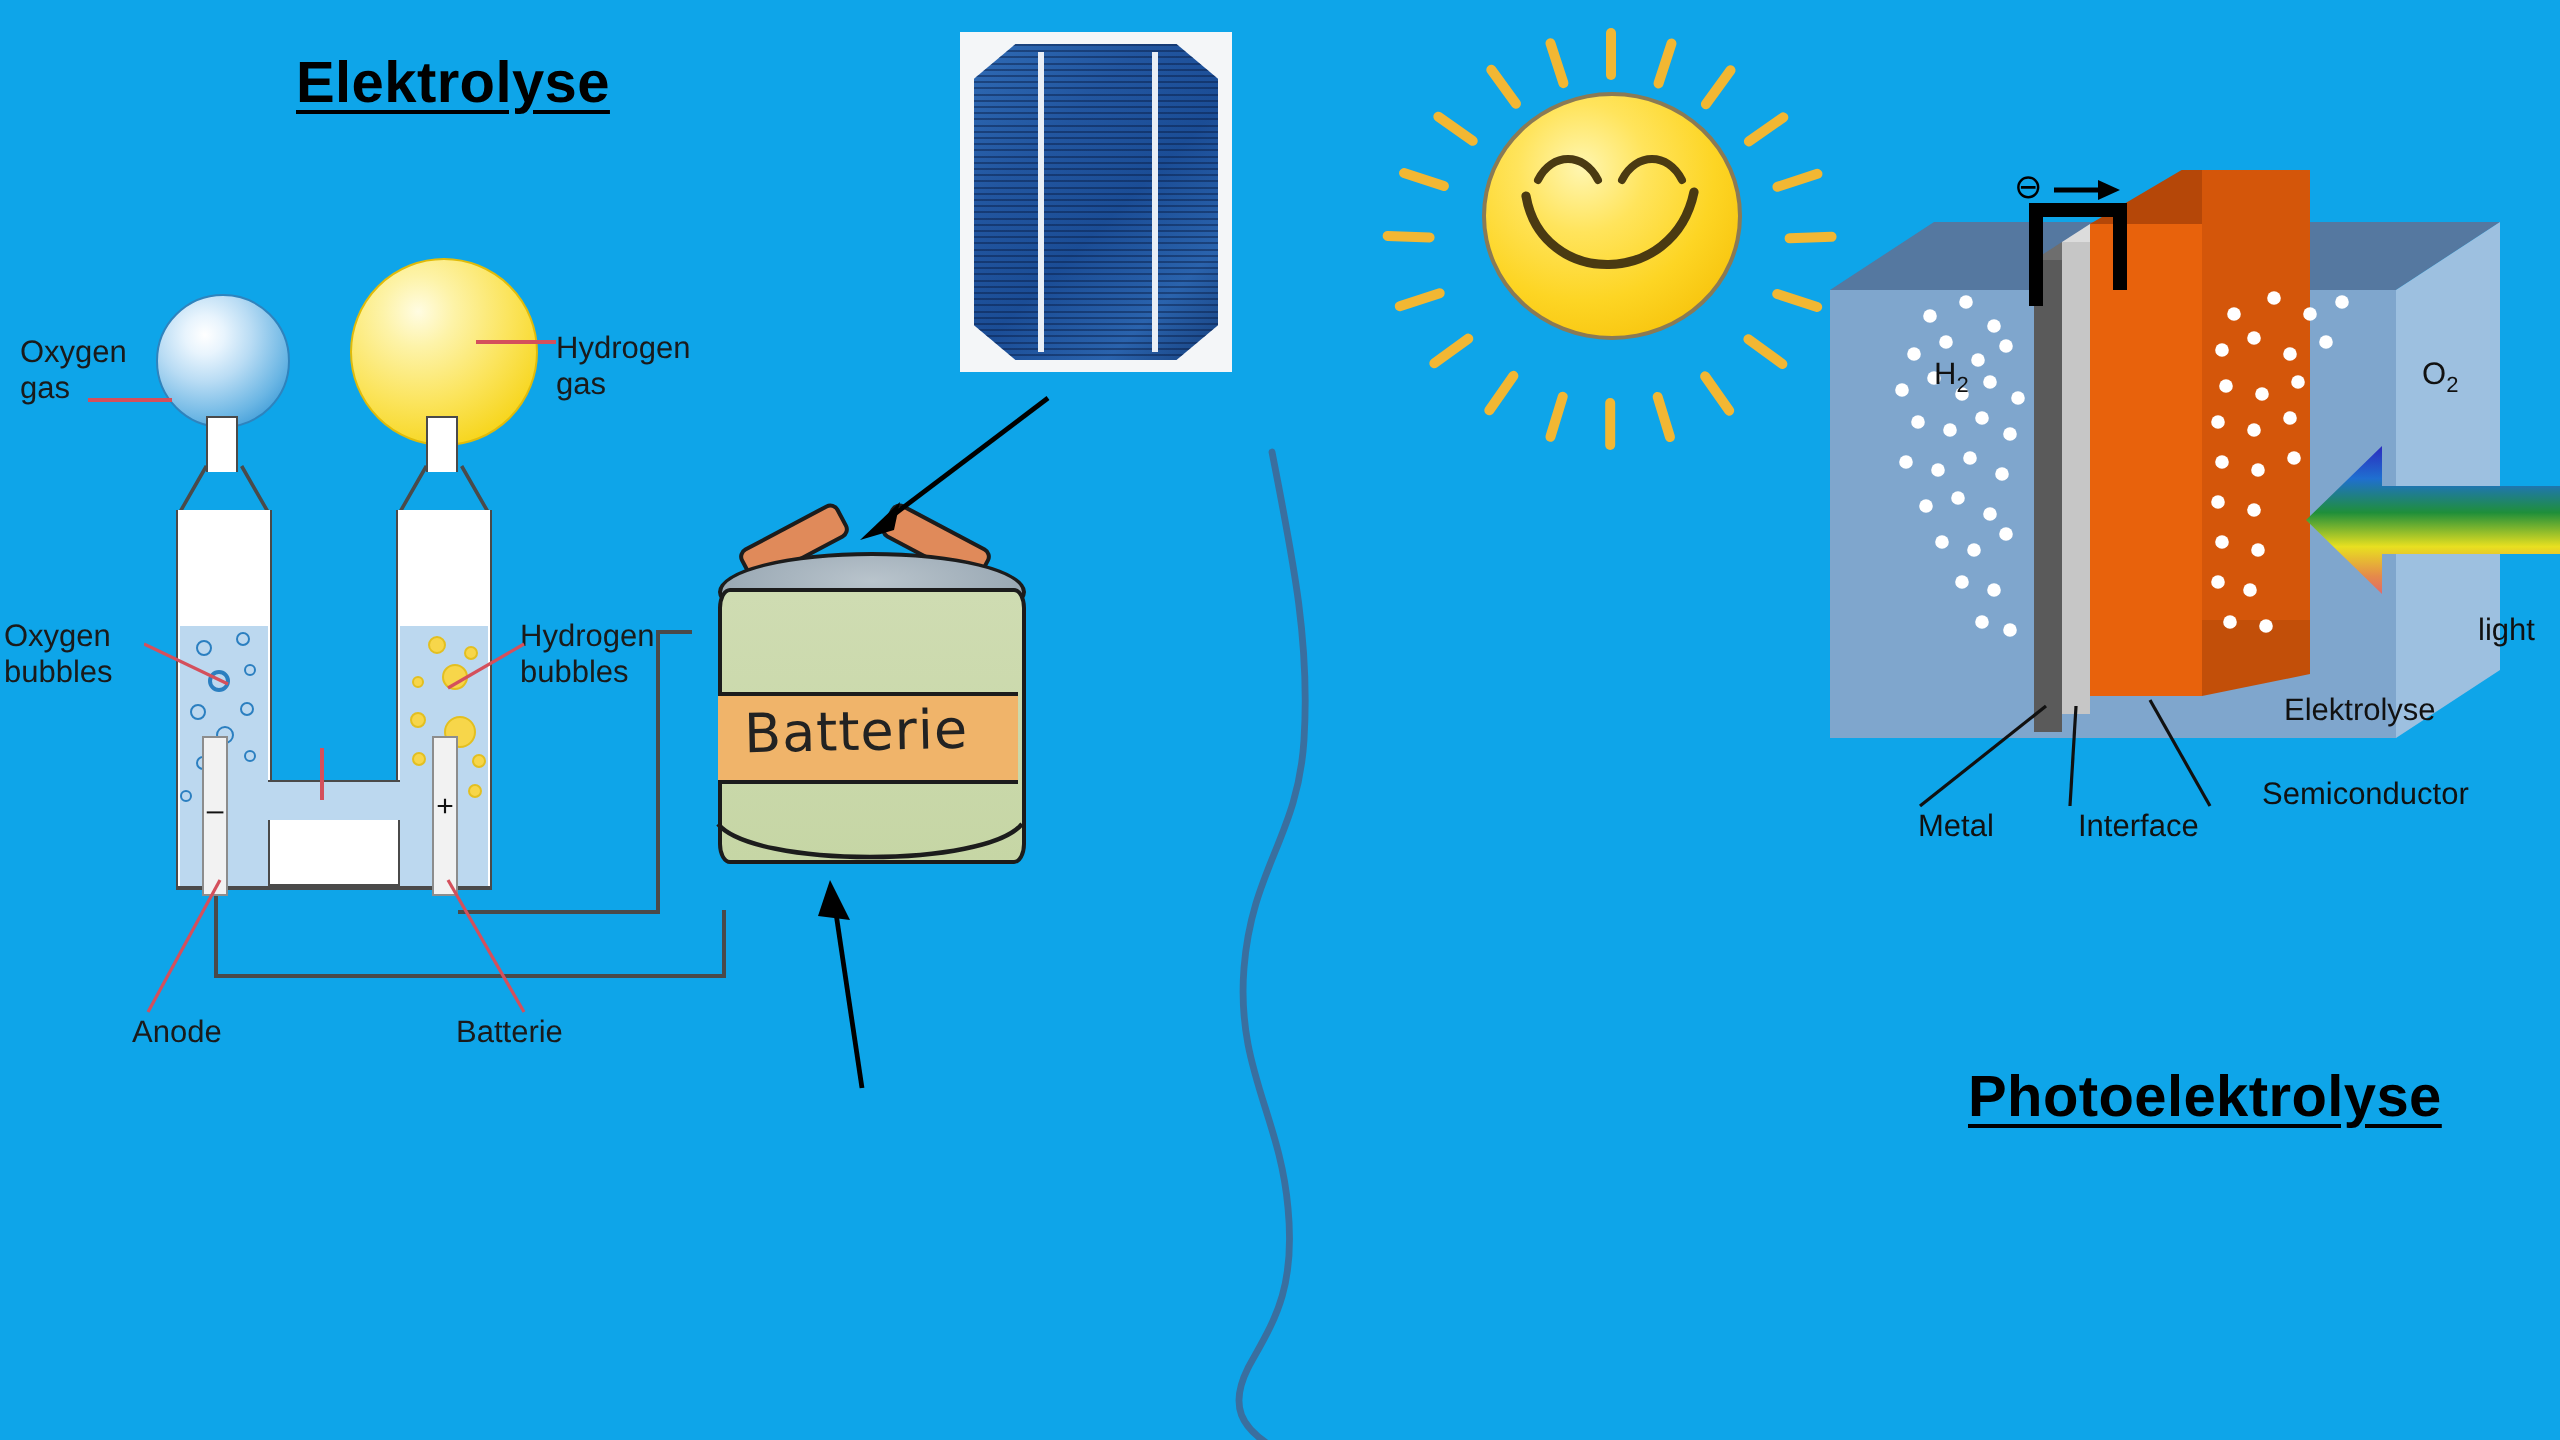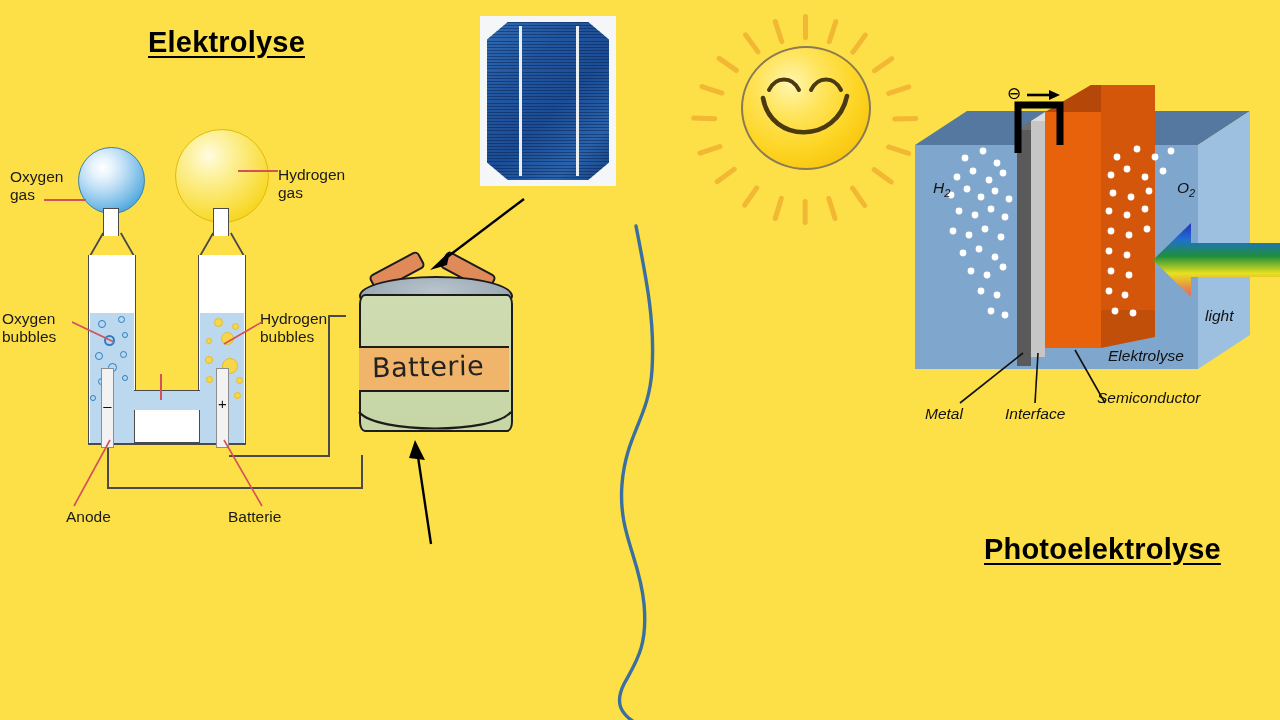--- a/index.html
+++ b/index.html
@@ -1,18 +1,18 @@
 <!DOCTYPE html>
 <html><head>
 <meta charset="utf-8">
 <style>
   html,body{margin:0;padding:0;background:#fff;}
   body{width:1280px;height:720px;overflow:hidden;
        font-family:"Liberation Sans",sans-serif;color:#111;}
-  #stage{position:relative;width:1280px;height:720px;background:#fde047;}
+  #stage{position:relative;width:1280px;height:720px;background:#0ea5e9;}
   .abs{position:absolute;}
 
   
   .title{font-weight:bold;font-size:29px;color:#000;
          text-decoration:underline;text-underline-offset:4px;
          white-space:nowrap;letter-spacing:.2px;}
 
   
   .lbl{font-size:15.5px;line-height:17.5px;color:#1a1a1a;white-space:pre-line;}
   .leader{background:#d4505c;height:1.6px;transform-origin:0 50%;}
@@ -37,21 +37,21 @@
   .batt-word{font-family:"DejaVu Sans",sans-serif;font-size:27px;color:#222;
              letter-spacing:.5px;transform:rotate(-1.2deg);}
   .batt-top{background:radial-gradient(ellipse at 50% 35%,#b9c4cc 0%,#9fadb8 60%,#8d9ba6 100%);
             border:2.2px solid #1c1c1c;border-radius:50%;}
   .term{background:#e08a5a;border:2px solid #1c1c1c;border-radius:5px;}
 
   
   .wavy{}
 
   
-  .pe-lbl{font-style:italic;font-size:15.5px;color:#111;white-space:nowrap;}
+  .pe-lbl{font-size:15.5px;color:#111;white-space:nowrap;margin-left:34px;}
 
   
   .sc-body{background:linear-gradient(135deg,#2f6bb5 0%,#2256a0 30%,#1b4d96 55%,#2a63ad 80%,#17417f 100%);}
   .busbar{background:#e9eef5;}
 
   
   .sun-core{border-radius:50%;
     background:radial-gradient(circle at 38% 30%,#fff6b0 0%,#ffe45c 28%,#fdd524 58%,#f7c40d 82%,#e9b400 100%);
     border:2px solid #8a7a55;}
   .ray{background:#f2b733;border-radius:3px;transform-origin:50% 100%;}

